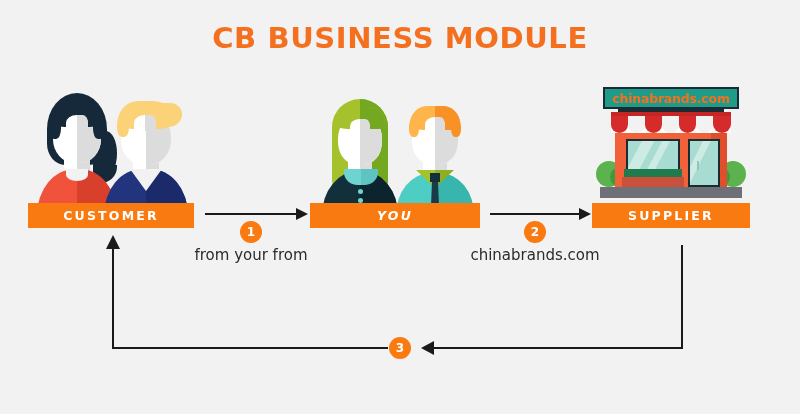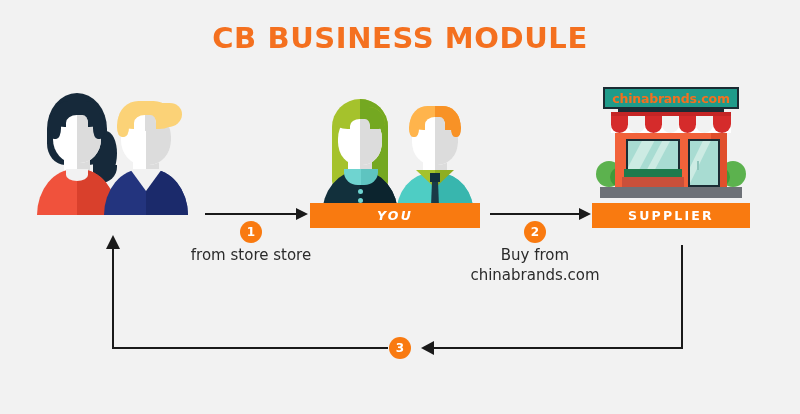--- a/index.html
+++ b/index.html
@@ -233,20 +233,23 @@
                   border-radius: 0 50% 0 0;"></div>
 
       <div class="body-shape" style="left:4px; top:72px; width:84px; height:46px; background:#23347e;">
         <div class="body-dark" style="background:#1b2a6b;"></div>
       </div>
 
       <div style="position:absolute; left:30px; top:72px; width:32px; height:22px; background:#f2f2f2;
                   clip-path: polygon(0 0, 100% 0, 50% 100%);"></div>
     </div>
 
+    <div class="label-bar" style="left:0px; top:118px; width:166px; height:25px;">
+      <span>CUSTOMER</span>
+    </div>
   </div>
 
   <div class="group" style="left:310px; top:85px; width:170px; height:142px;">
 
     <div class="person" style="left:6px; top:14px; width:88px; height:114px;">
 
       <div style="position:absolute; left:16px; top:0px; width:56px; height:92px; background:#a5c22c;
                   border-radius: 28px 28px 10px 10px;"></div>
       <div style="position:absolute; left:44px; top:0px; width:28px; height:92px; background:#74a821;
                   border-radius: 0 28px 10px 0;"></div>
@@ -372,30 +375,29 @@
       <span>SUPPLIER</span>
     </div>
   </div>
 
   <div class="hline" style="left:205px; top:213px; width:92px;"></div>
   <div class="arrow-right" style="left:296px; top:208px;"></div>
   <div class="step-badge" style="left:240px; top:221px;">
     <span>1</span>
   </div>
   <div class="caption" style="left:171px; top:245px; width:160px;">
-    <div>from store store</div>
+    <div>from your from</div>
   </div>
 
   <div class="hline" style="left:490px; top:213px; width:90px;"></div>
   <div class="arrow-right" style="left:579px; top:208px;"></div>
   <div class="step-badge" style="left:524px; top:221px;">
     <span>2</span>
   </div>
   <div class="caption" style="left:455px; top:245px; width:160px;">
-    <div>Buy from</div>
     <div>chinabrands.com</div>
   </div>
 
   <div class="vline" style="left:681px; top:245px; height:104px;"></div>
 
   <div class="hline" style="left:434px; top:347px; width:249px;"></div>
 
   <div class="hline" style="left:113px; top:347px; width:275px;"></div>
 
   <div class="vline" style="left:112px; top:248px; height:101px;"></div>

